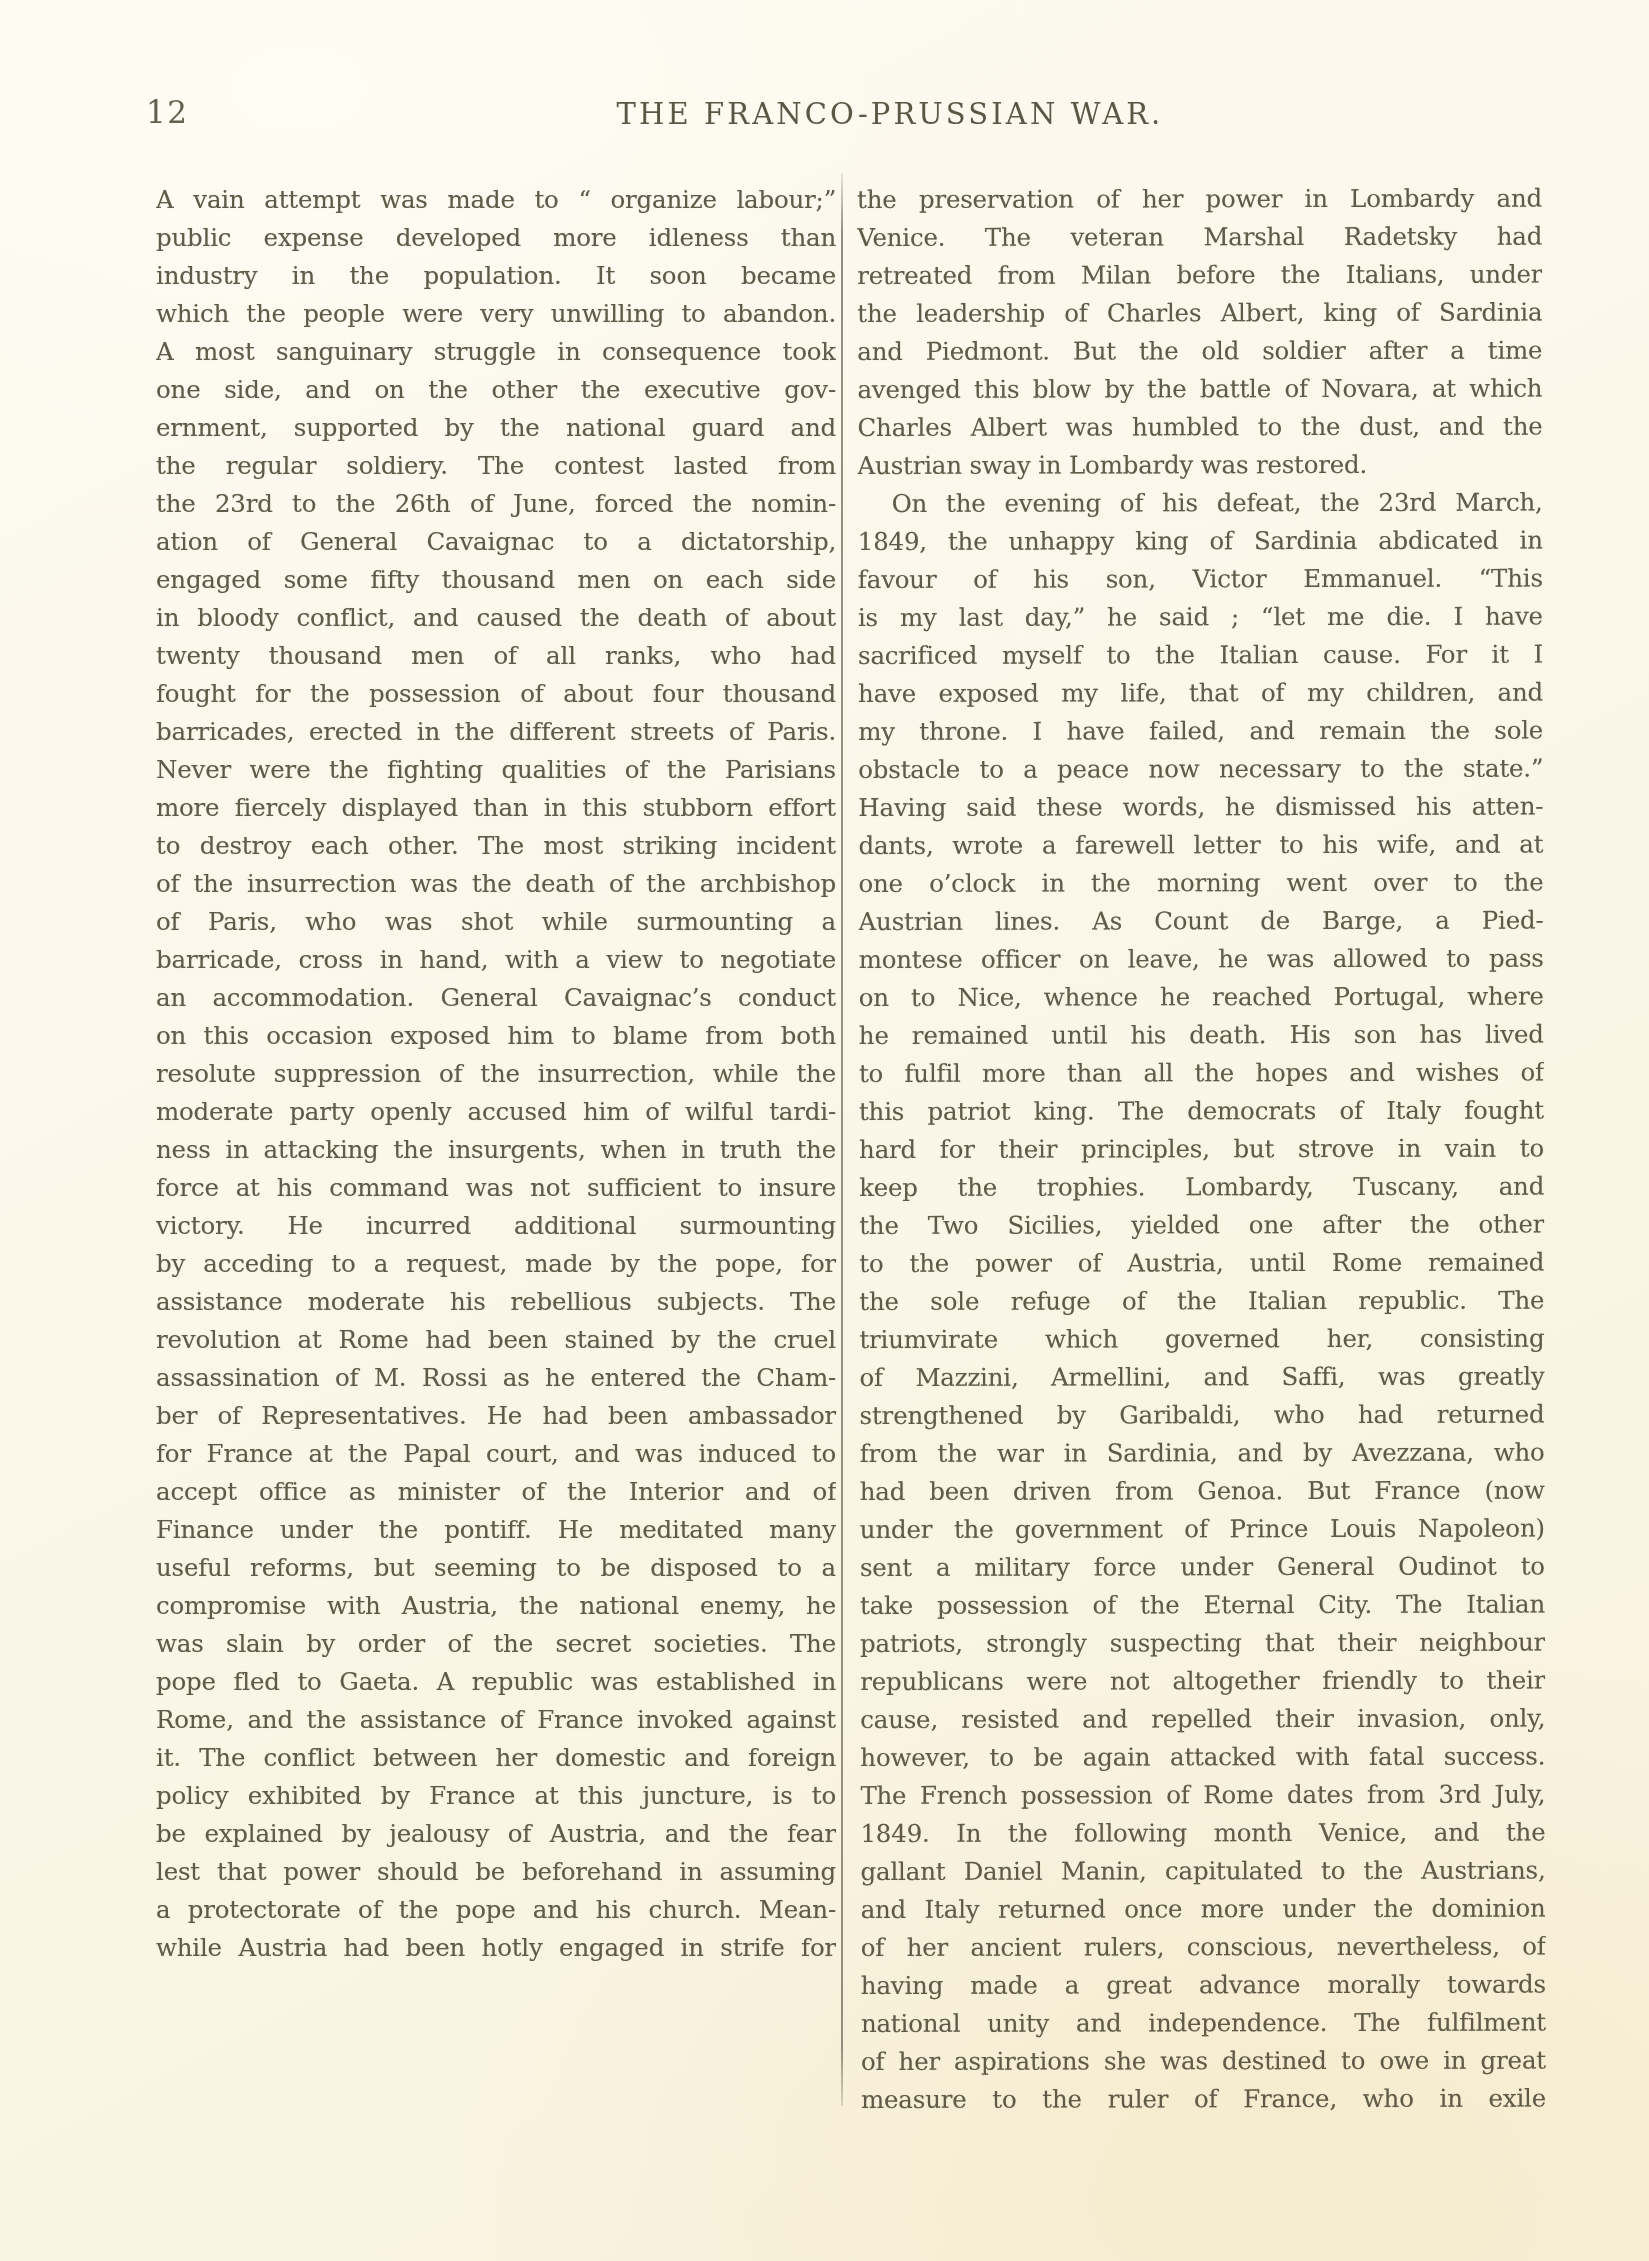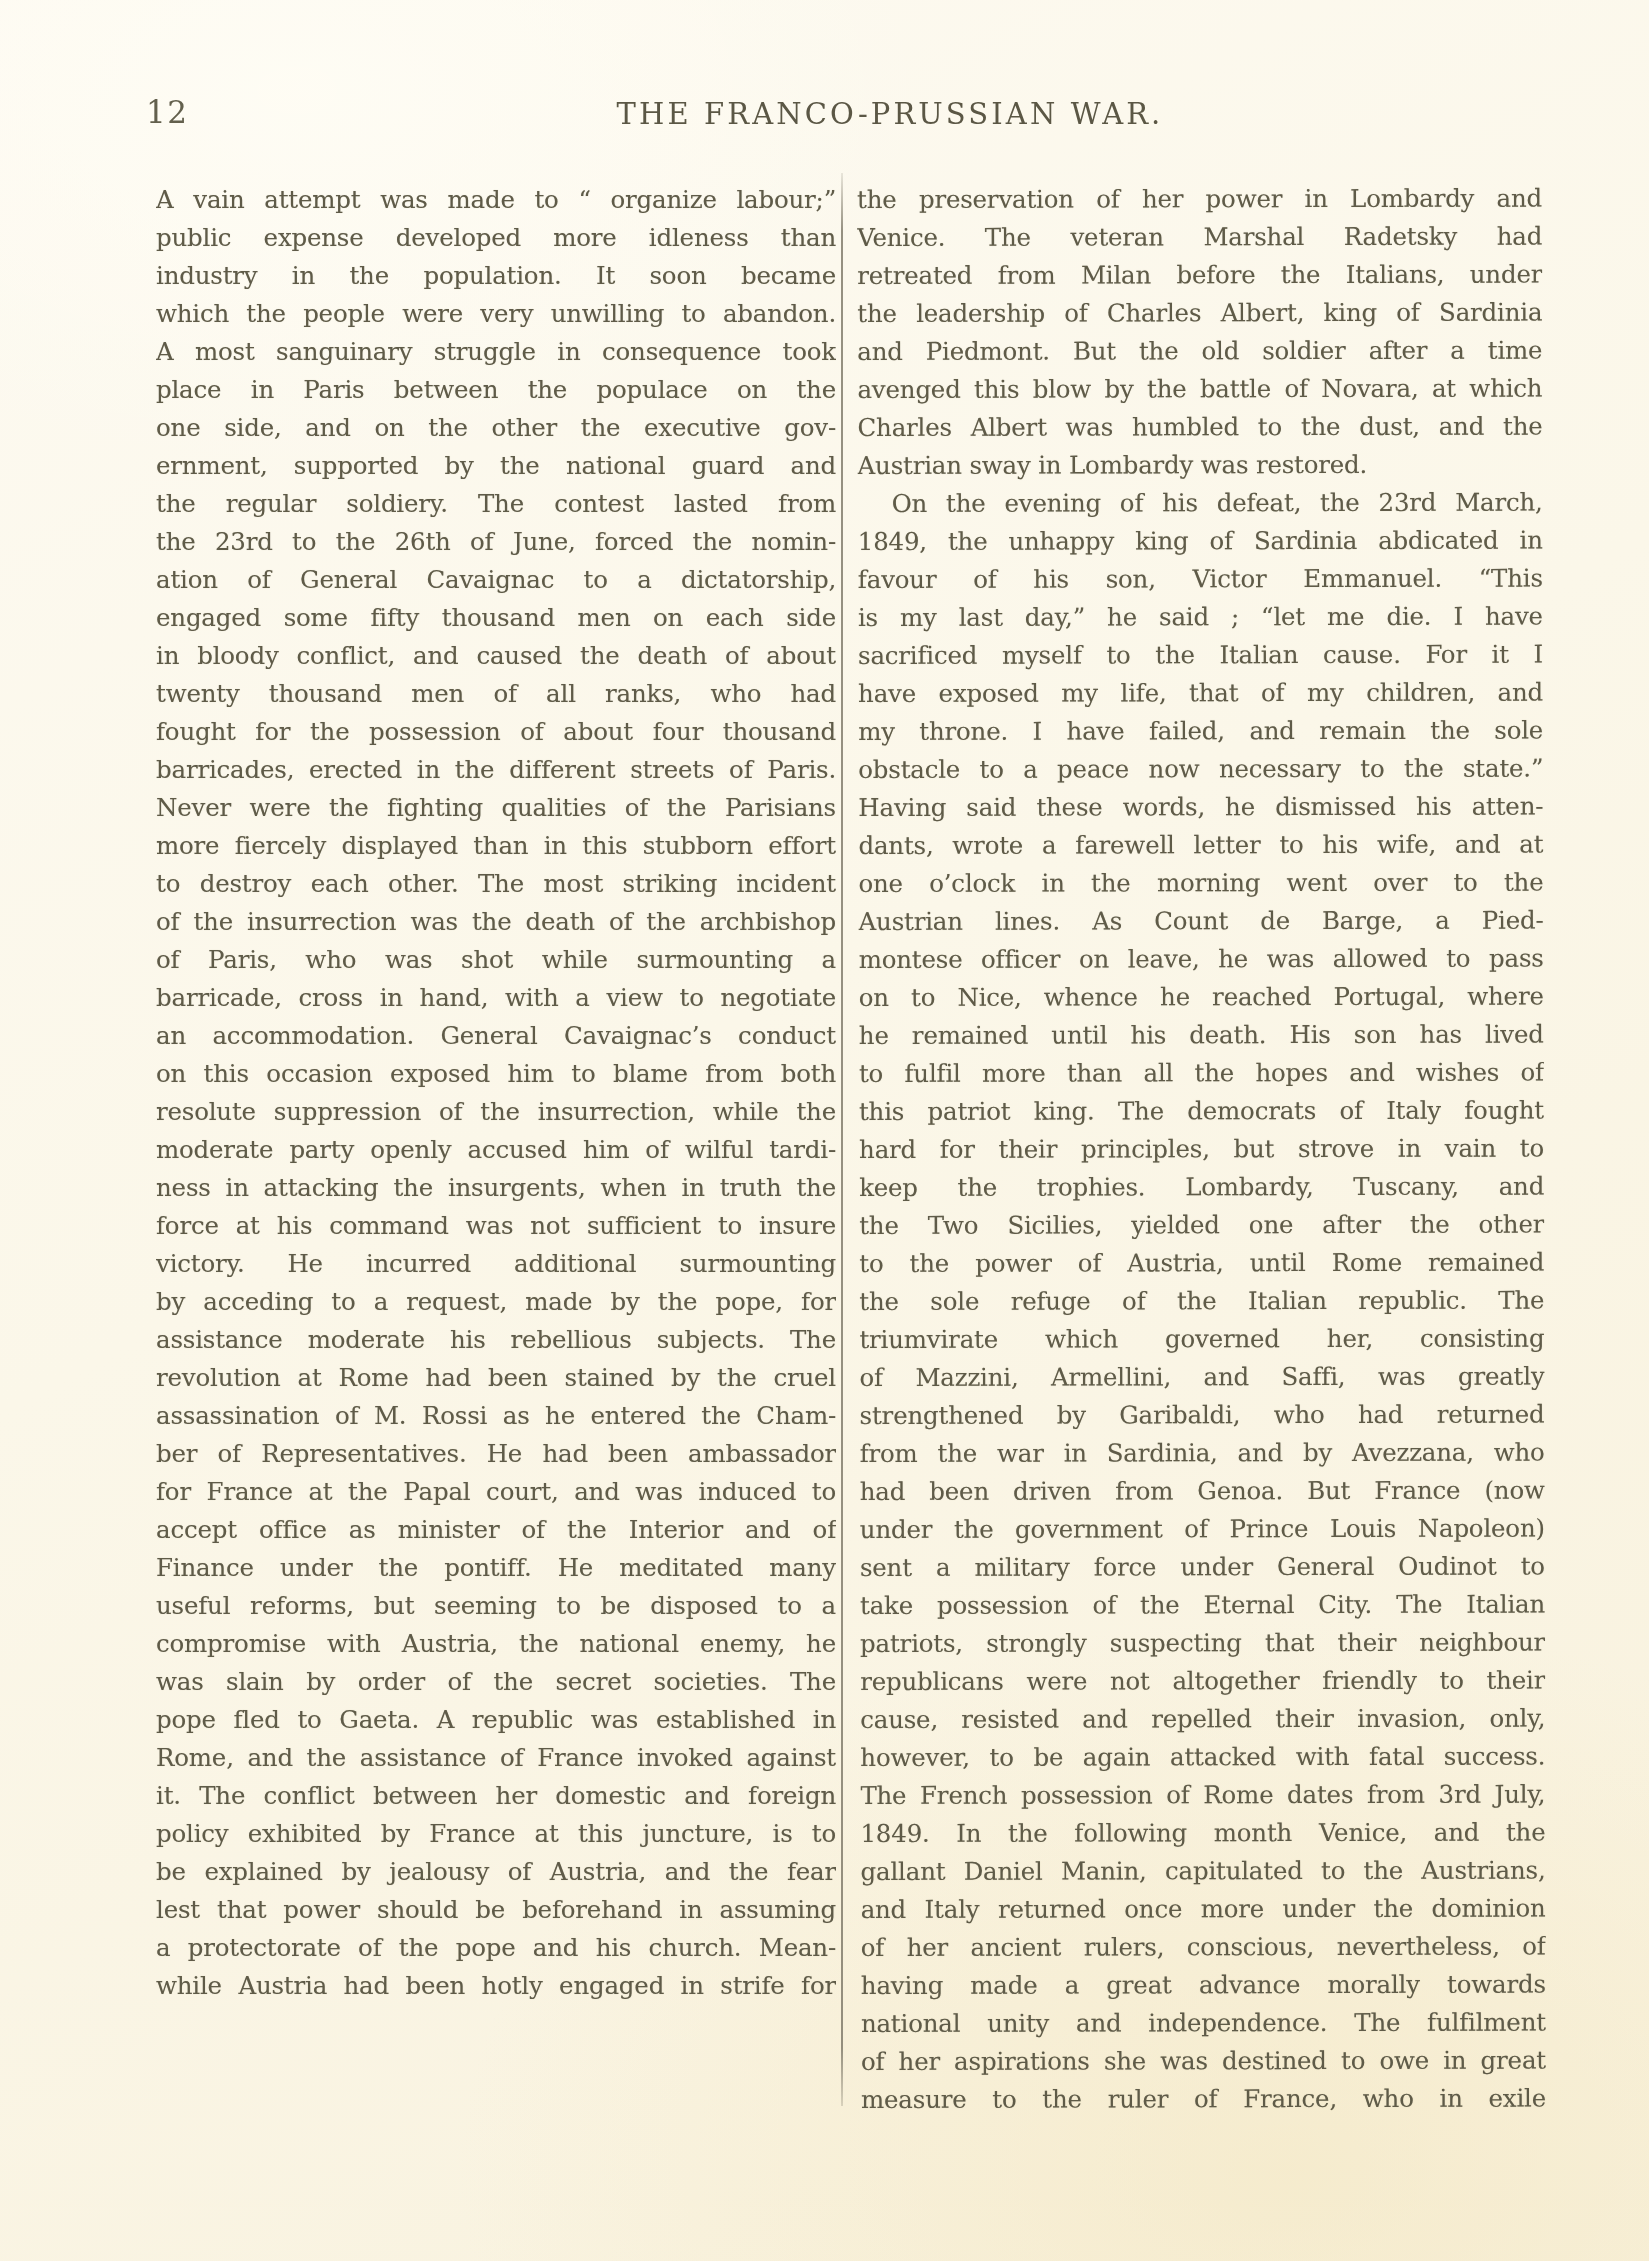--- a/index.html
+++ b/index.html
@@ -90,21 +90,20 @@
 <div class="page">
   <div class="page-number">12</div>
   <div class="running-title">THE FRANCO-PRUSSIAN WAR.</div>
   <div class="column left">
       <div class="paragraph">
         <div class="text-line">A vain attempt was made to “ organize labour;”</div>
         <div class="text-line">public expense developed more idleness than</div>
         <div class="text-line">industry in the population.  It soon became</div>
         <div class="text-line">which the people were very unwilling to abandon.</div>
         <div class="text-line">A most sanguinary struggle in consequence took</div>
-        <div class="text-line">place in Paris between the populace on the</div>
         <div class="text-line">one side, and on the other the executive gov-</div>
         <div class="text-line">ernment, supported by the national guard and</div>
         <div class="text-line">the regular soldiery.  The contest lasted from</div>
         <div class="text-line">the 23rd to the 26th of June, forced the nomin-</div>
         <div class="text-line">ation of General Cavaignac to a dictatorship,</div>
         <div class="text-line">engaged some fifty thousand men on each side</div>
         <div class="text-line">in bloody conflict, and caused the death of about</div>
         <div class="text-line">twenty thousand men of all ranks, who had</div>
         <div class="text-line">fought for the possession of about four thousand</div>
         <div class="text-line">barricades, erected in the different streets of Paris.</div>

